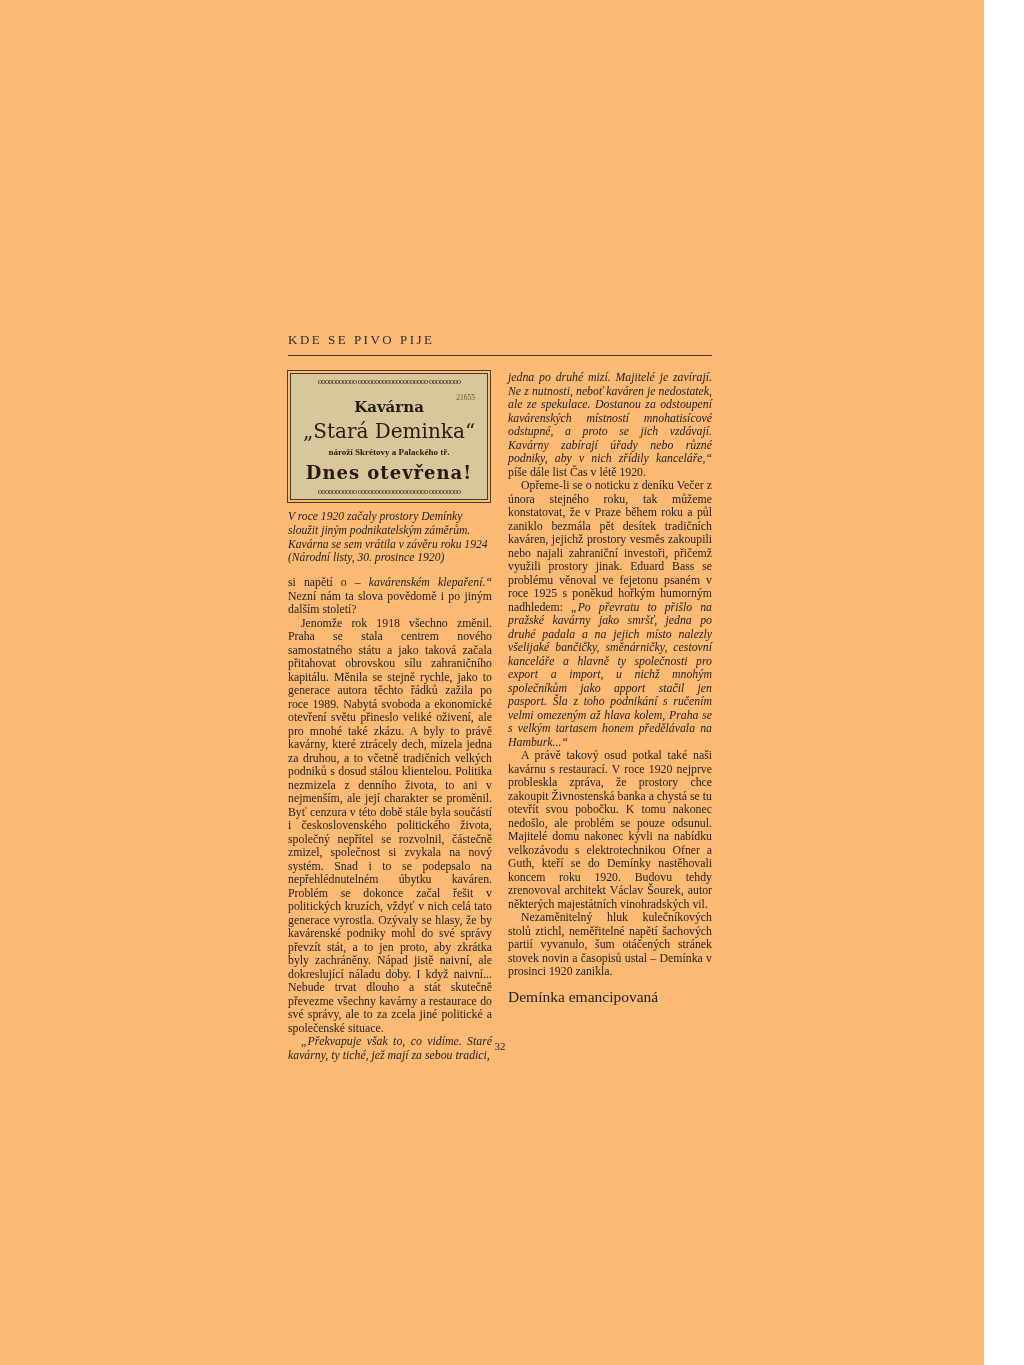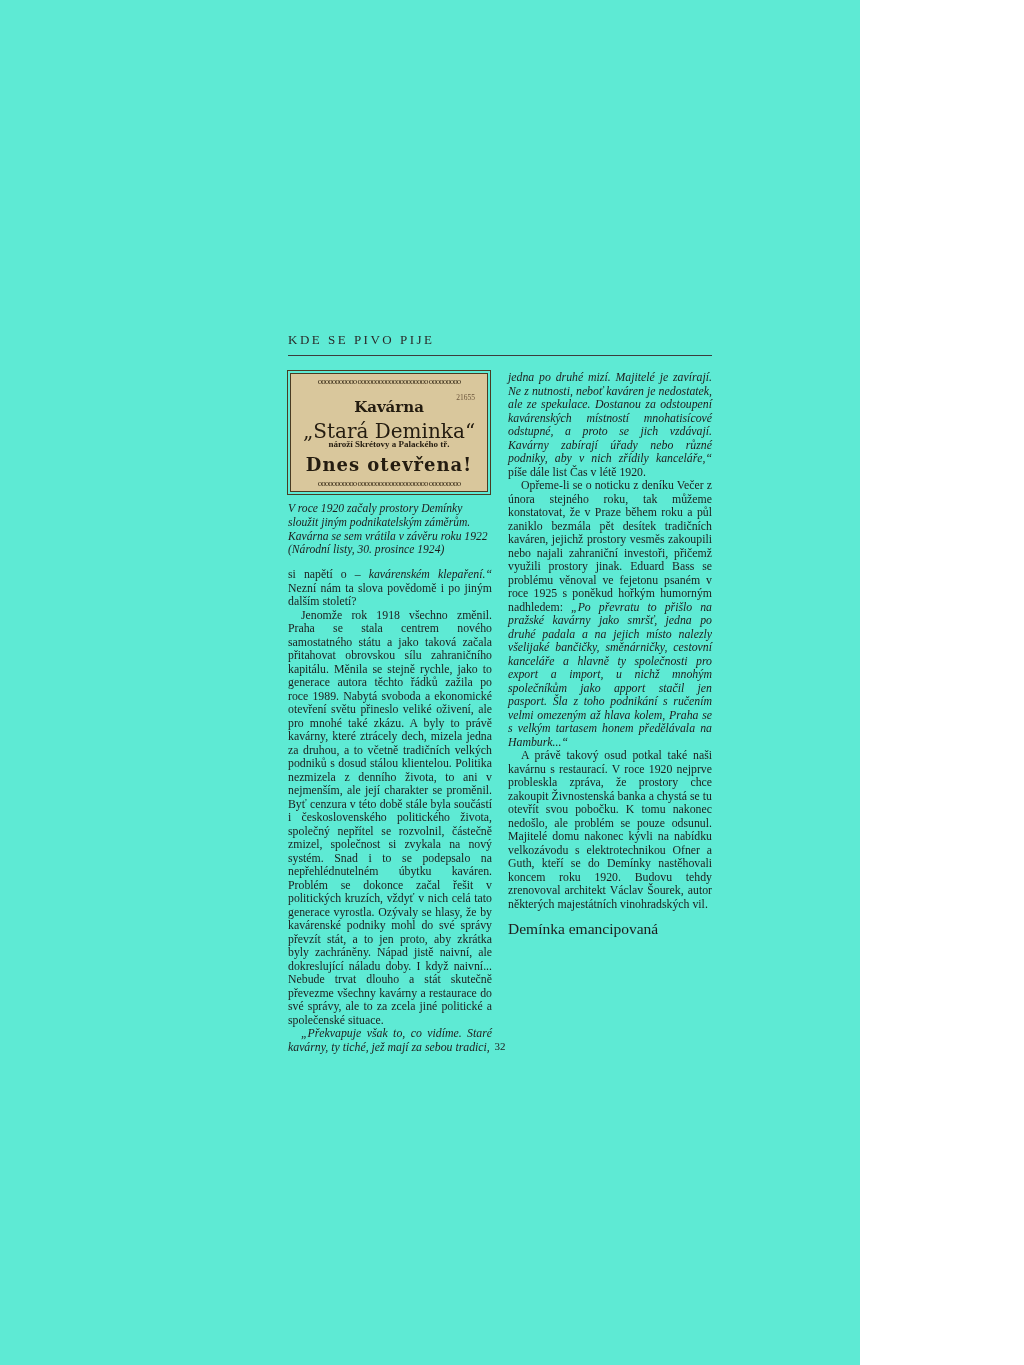--- a/index.html
+++ b/index.html
@@ -1,17 +1,17 @@
 <!DOCTYPE html>
 <html><head>
 <meta charset="utf-8">
 <style>
   html,body { margin:0; padding:0; background:#ffffff; }
   .page {
-    position:relative; width:860px; height:1365px; background:#5eead4;
+    position:relative; width:984px; height:1365px; background:#fdba74;
     font-family:"Liberation Serif", serif; color:#1d1d1d; overflow:hidden;
   }
   .content { position:absolute; left:288px; top:332px; width:424px; }
 
   .running-header { font-size:13px; letter-spacing:2.5px; color:#2a2a2a; }
   .rule { border:none; border-top:1.4px solid #3c3c3c; margin:7px 0 0 0; }
 
   .columns { display:flex; gap:16px; margin-top:15px; }
   .col { width:204px; text-align:justify; font-size:11.8px; line-height:13.5px; }
 
@@ -26,21 +26,21 @@
     margin:2px 0 0 2px; padding:3px 6px 4px; color:#241c10; text-align:center;
   }
   .ornament {
     font-size:9px; line-height:8px; letter-spacing:-1px; overflow:hidden;
     white-space:nowrap; color:#3c2f1a; height:8px;
   }
   .ornament::before { content:"ooooooooooo oooooooooooooooooooo ooooooooo"; }
   .ad-type { font-family:"DejaVu Serif", serif; font-weight:bold; font-size:15px; margin-top:16px; }
   .ad-ref { position:absolute; top:17px; right:12px; font-size:7.5px; color:#6a543a; }
   .ad-name { font-family:"DejaVu Serif", serif; font-weight:normal; font-size:20px; margin-top:10px; }
-  .ad-address { font-size:9px; font-weight:bold; margin-top:0; }
+  .ad-address { font-size:9px; font-weight:bold; margin-top:8px; }
   .ad-open { font-family:"DejaVu Serif", serif; font-weight:bold; font-size:18px; letter-spacing:1px; margin:6px 0 8px; }
 
   .caption {
     margin:10px 0 11px; font-style:italic; font-size:11.6px; line-height:13.8px;
     text-align:left;
   }
 
   .section-heading {
     font-weight:normal; font-size:15.5px; text-align:left; text-indent:0;
     margin:11px 0 6px;
@@ -67,37 +67,38 @@
         <div class="advert">
           <div class="ornament"></div>
           <div class="ad-ref">21655</div>
           <div class="ad-type">Kavárna</div>
           <div class="ad-name">„Stará Deminka“</div>
           <div class="ad-address">nároží Skrétovy a Palackého tř.</div>
           <div class="ad-open">Dnes otevřena!</div>
           <div class="ornament"></div>
         </div>
 
-        <div class="caption">V roce 1920 začaly prostory Demínky sloužit jiným podnikatelským záměrům. Kavárna se sem vrátila v závěru roku 1922 (Národní listy, 30. prosince 1924)</div>
+        <div class="caption">V roce 1920 začaly prostory Demínky sloužit jiným podnikatelským záměrům. Kavárna se sem vrátila v závěru roku 1924 (Národní listy, 30. prosince 1920)</div>
 
         <p><span>si napětí o – </span><span class="italic">kavárenském klepaření.“</span><span> Nezní nám ta slova povědomě i po jiným dalším století?</span></p>
 
         <p class="indent">Jenomže rok 1918 všechno změnil. Praha se stala centrem nového samostatného státu a jako taková začala přitahovat obrovskou sílu zahraničního kapitálu. Měnila se stejně rychle, jako to generace autora těchto řádků zažila po roce 1989. Nabytá svoboda a ekonomické otevření světu přineslo veliké oživení, ale pro mnohé také zkázu. A byly to právě kavárny, které ztrácely dech, mizela jedna za druhou, a to včetně tradičních velkých podniků s dosud stálou klientelou. Politika nezmizela z denního života, to ani v nejmenším, ale její charakter se proměnil. Byť cenzura v této době stále byla součástí i československého politického života, společný nepřítel se rozvolnil, částečně zmizel, společnost si zvykala na nový systém. Snad i to se podepsalo na nepřehlédnutelném úbytku kaváren. Problém se dokonce začal řešit v politických kruzích, vždyť v nich celá tato generace vyrostla. Ozývaly se hlasy, že by kavárenské podniky mohl do své správy převzít stát, a to jen proto, aby zkrátka byly zachráněny. Nápad jistě naivní, ale dokreslující náladu doby. I když naivní... Nebude trvat dlouho a stát skutečně převezme všechny kavárny a restaurace do své správy, ale to za zcela jiné politické a společenské situace.</p>
 
         <p class="indent italic">„Překvapuje však to, co vidíme. Staré kavárny, ty tiché, jež mají za sebou tradici,</p>
       </div>
 
       <div class="col">
 
         <p><span class="italic">jedna po druhé mizí. Majitelé je zavírají. Ne z nutnosti, neboť kaváren je nedostatek, ale ze spekulace. Dostanou za odstoupení kavárenských místností mnohatisícové odstupné, a proto se jich vzdávají. Kavárny zabírají úřady nebo různé podniky, aby v nich zřídily kanceláře,“</span><span> píše dále list Čas v létě 1920.</span></p>
 
         <p class="indent"><span>Opřeme-li se o noticku z deníku Večer z února stejného roku, tak můžeme konstatovat, že v Praze během roku a půl zaniklo bezmála pět desítek tradičních kaváren, jejichž prostory vesměs zakoupili nebo najali zahraniční investoři, přičemž využili prostory jinak. Eduard Bass se problému věnoval ve fejetonu psaném v roce 1925 s poněkud hořkým humorným nadhledem: </span><span class="italic">„Po převratu to přišlo na pražské kavárny jako smršť, jedna po druhé padala a na jejich místo nalezly všelijaké bančičky, směnárničky, cestovní kanceláře a hlavně ty společnosti pro export a import, u nichž mnohým společníkům jako apport stačil jen pasport. Šla z toho podnikání s ručením velmi omezeným až hlava kolem, Praha se s velkým tartasem honem předělávala na Hamburk...“</span></p>
 
         <p class="indent">A právě takový osud potkal také naši kavárnu s restaurací. V roce 1920 nejprve probleskla zpráva, že prostory chce zakoupit Živnostenská banka a chystá se tu otevřít svou pobočku. K tomu nakonec nedošlo, ale problém se pouze odsunul. Majitelé domu nakonec kývli na nabídku velkozávodu s elektrotechnikou Ofner a Guth, kteří se do Demínky nastěhovali koncem roku 1920. Budovu tehdy zrenovoval architekt Václav Šourek, autor některých majestátních vinohradských vil.</p>
 
+        <p class="indent">Nezaměnitelný hluk kulečníkových stolů ztichl, neměřitelné napětí šachových partií vyvanulo, šum otáčených stránek stovek novin a časopisů ustal – Demínka v prosinci 1920 zanikla.</p>
 
         <h2 class="section-heading">Demínka emancipovaná</h2>
 
       </div>
 
     </div>
   </div>
 
   <div class="page-number">32</div>
 </div>

